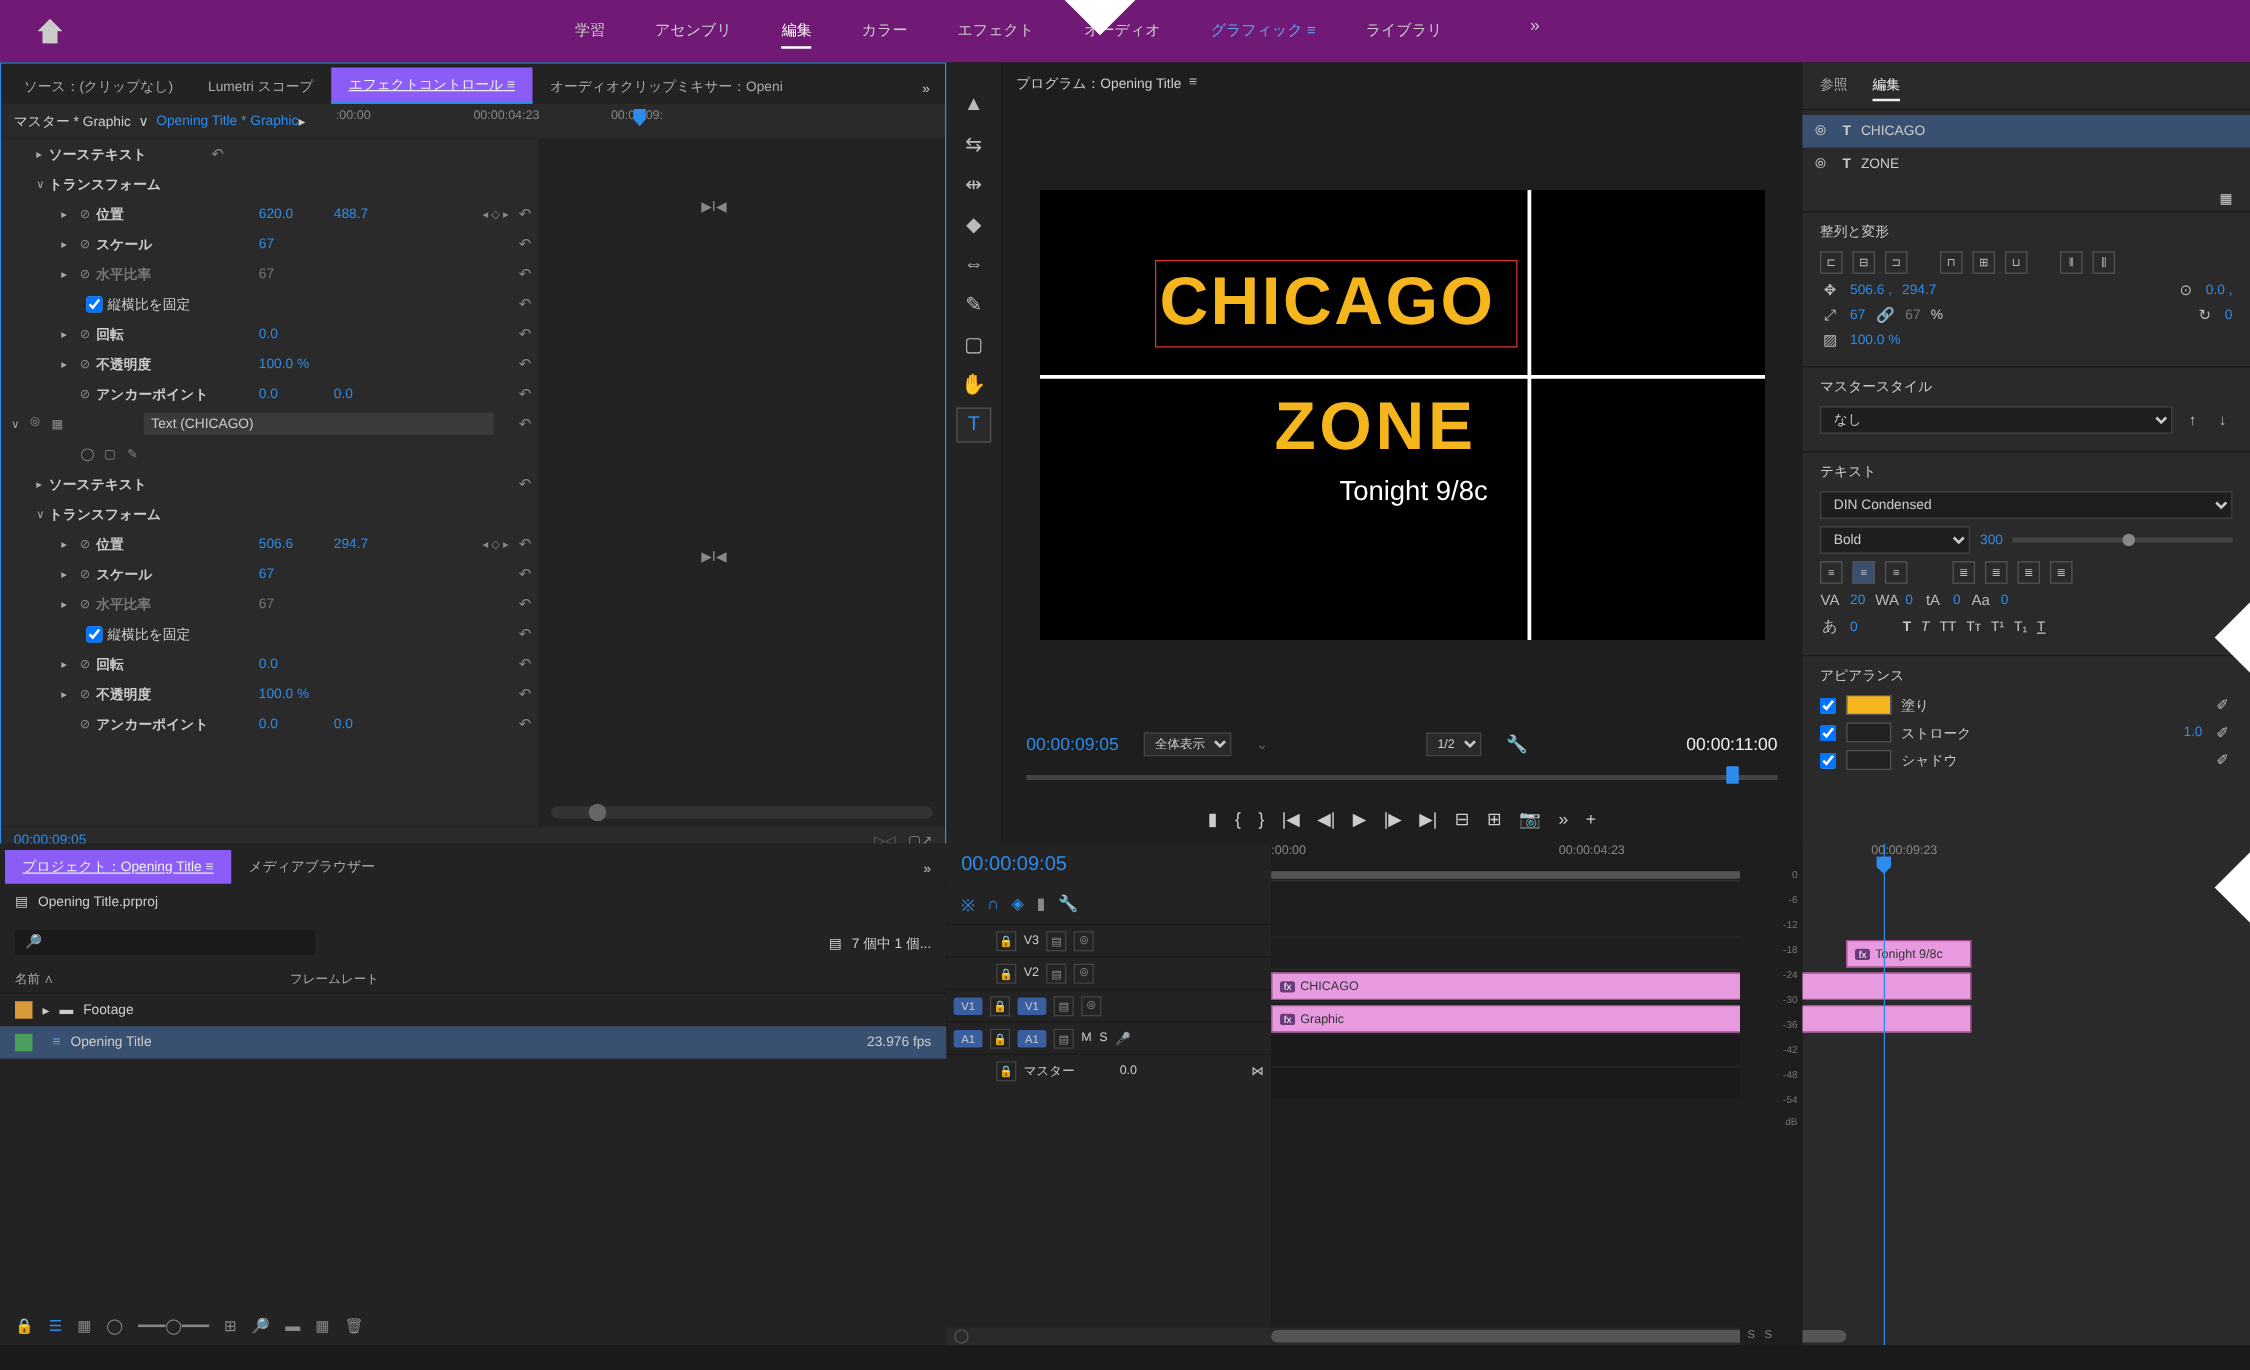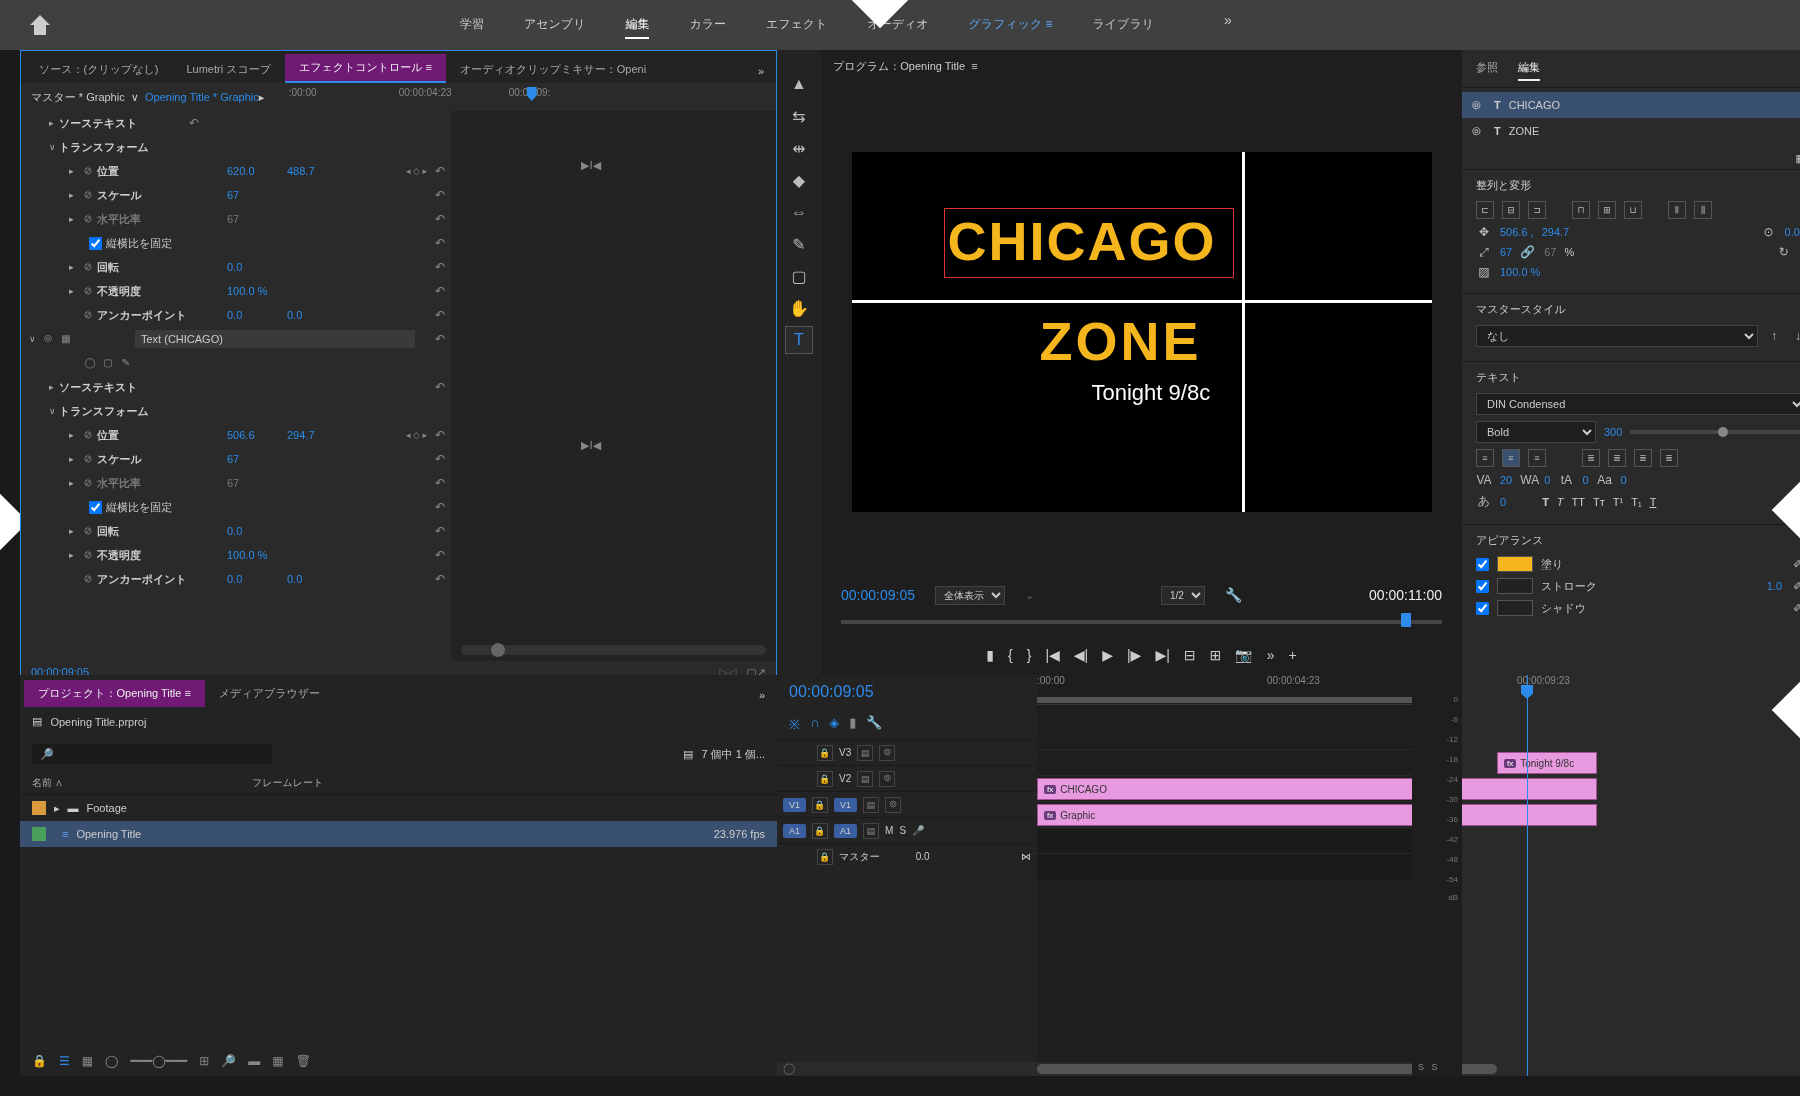--- a/index.html
+++ b/index.html
@@ -1,32 +1,32 @@
 <!DOCTYPE html>
 <html><head>
 <meta charset="utf-8">
 <style>
 * { margin: 0; padding: 0; box-sizing: border-box; font-family: -apple-system, "Hiragino Sans", "Yu Gothic", sans-serif; }
 body { background: #1a1a1a; color: #ccc; font-size: 11px; width: 1800px; height: 1096px; overflow: hidden; position: relative; }
-.topbar { height: 50px; background: #404040; display: flex; align-items: center; padding: 0 30px; }
+.topbar { height: 50px; background: #701a75; display: flex; align-items: center; padding: 0 30px; }
 .home-icon { width: 20px; height: 20px; background: #ccc; clip-path: polygon(50% 0, 100% 50%, 80% 50%, 80% 100%, 20% 100%, 20% 50%, 0 50%); }
 .workspaces { display: flex; gap: 40px; margin-left: 410px; font-size: 12px; }
 .ws-item { color: #ccc; cursor: pointer; padding: 4px 0; }
 .ws-item.active { border-bottom: 2px solid #fff; color: #fff; }
 .ws-item.blue { color: #5fa8f5; }
 .ws-more { margin-left: 30px; font-size: 14px; }
 
-.main-grid { display: grid; grid-template-columns: 757px 44px 641px 358px; grid-template-rows: 625px 401px; padding-left: 20px; }
+.main-grid { display: grid; grid-template-columns: 757px 44px 641px 358px; grid-template-rows: 625px 401px; }
 
 
 .panel { background: #232323; border: 1px solid transparent; }
 .panel.active { border: 1px solid #2d8ceb; }
 .panel-tabs { display: flex; background: #232323; padding: 0 4px; height: 32px; align-items: flex-end; gap: 0; }
 .ptab { padding: 6px 14px; font-size: 11px; color: #aaa; cursor: pointer; white-space: nowrap; }
-.ptab.active { background: #701a75; color: #eee; }
+.ptab.active { background: #8b5cf6; color: #eee; text-decoration: underline; }
 .ptab.underlined { border-bottom: 2px solid #2d8ceb; }
 .ptab-more { margin-left: auto; padding: 6px 8px; }
 
 .ec-header { display: flex; align-items: center; padding: 4px 10px; font-size: 11px; background: #2a2a2a; }
 .ec-header .blue { color: #2d8ceb; }
 .ec-tl-ruler { flex: 1; margin-left: 20px; height: 20px; position: relative; color: #888; font-size: 10px; }
 .ec-tl-ruler span { position: absolute; }
 .ec-playhead { position: absolute; top: 0; width: 10px; height: 14px; background: #2d8ceb; left: 238px; clip-path: polygon(0 0, 100% 0, 100% 60%, 50% 100%, 0 60%); }
 
 .ec-body { height: 550px; overflow: hidden; display: flex; }

